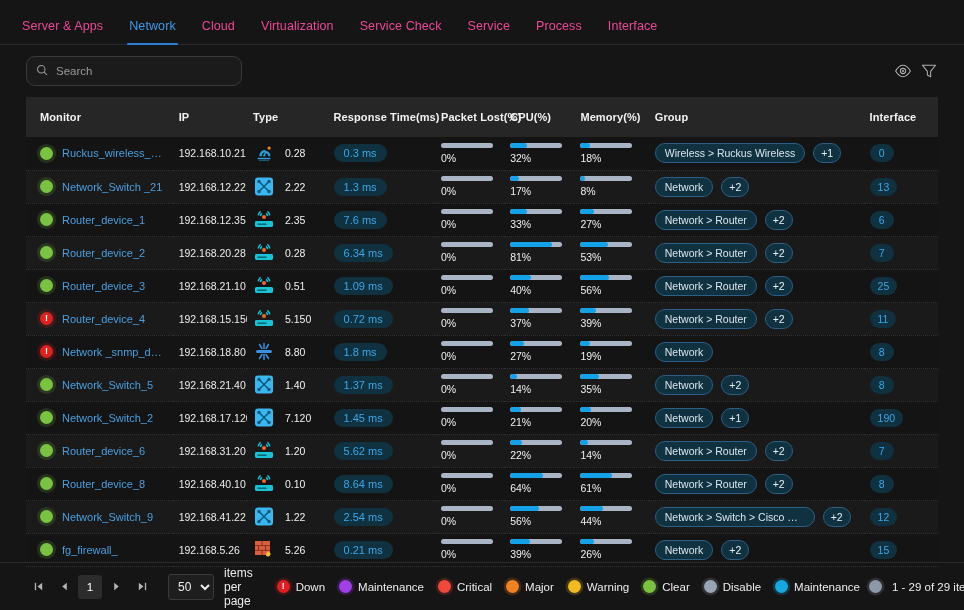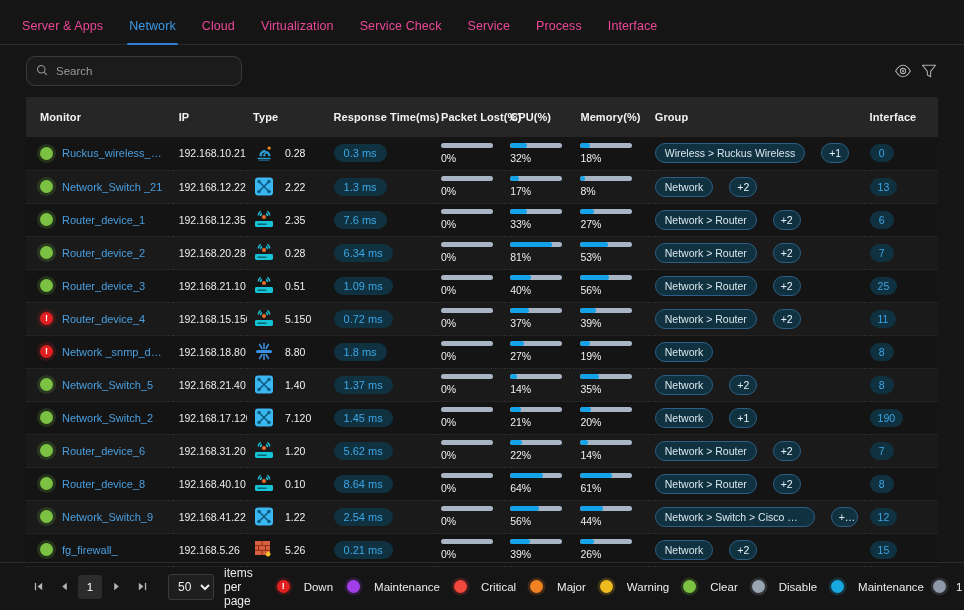--- a/index.html
+++ b/index.html
@@ -117,21 +117,21 @@
     border-radius: 11px; padding: 3px 10px; font-size: 11px; white-space: nowrap;
   }
 
   
   .prog { width: 52px; }
   .bar { height: 5px; border-radius: 3px; background: #a9b4c4; overflow: hidden; }
   .bar > i { display: block; height: 100%; background: #13a1e8; border-radius: 3px; }
   .pct { font-size: 10.5px; color: #f0f0f0; margin-top: 4px; }
 
   
-  .groupcell { display: flex; align-items: center; gap: 16px; }
+  .groupcell { display: flex; align-items: center; gap: 8px; }
   .tag {
     background: #10313f; color: #d9e6ef;
     border: 1px solid #2d5f86; border-radius: 11px;
     padding: 3px 9px; font-size: 10.5px; white-space: nowrap;
     max-width: 160px; overflow: hidden; text-overflow: ellipsis;
     cursor: pointer;
   }
   .tag.more { padding: 3px 7px; color: #e6f1f8; }
 
   .intf {
@@ -152,21 +152,21 @@
   .pnum { width: 24px; height: 24px; display: flex; align-items: center; justify-content: center;
           background: #2c2c2c; color: #fff; font-size: 11.5px; border-radius: 3px; cursor: pointer; }
   .pagesel {
     margin-left: 14px; width: 54px; height: 26px;
     background: #1e1e1e; border: 1px solid #3a3a3a; border-radius: 3px;
     color: #ececec; font-size: 12px; padding: 0 5px;
     font-family: "Liberation Sans", sans-serif; outline: none; cursor: pointer;
   }
   .perpage { margin-left: 10px; font-size: 12px; color: #ececec; }
   .legend { display: flex; align-items: center; gap: 5px; margin-left: 24px; }
-  .lg { display: flex; align-items: center; gap: 14px; margin-right: 9px; text-align: right; }
+  .lg { display: flex; align-items: center; gap: 6px; margin-right: 9px; text-align: right; }
   .dot { width: 13px; height: 13px; border-radius: 50%; flex:none;
          display:flex; align-items:center; justify-content:center; }
   .lg span.t { font-size: 11.5px; color: #ececec; white-space: nowrap; }
   .dot.bang::after { content:"!"; color:#fff; font-size:9px; font-weight:bold; line-height:1; }
   .countinfo { font-size: 11.5px; color: #ececec; white-space: nowrap; margin-left: 2px; }
 </style>
 </head>
 <body>
 
 <div class="app">

